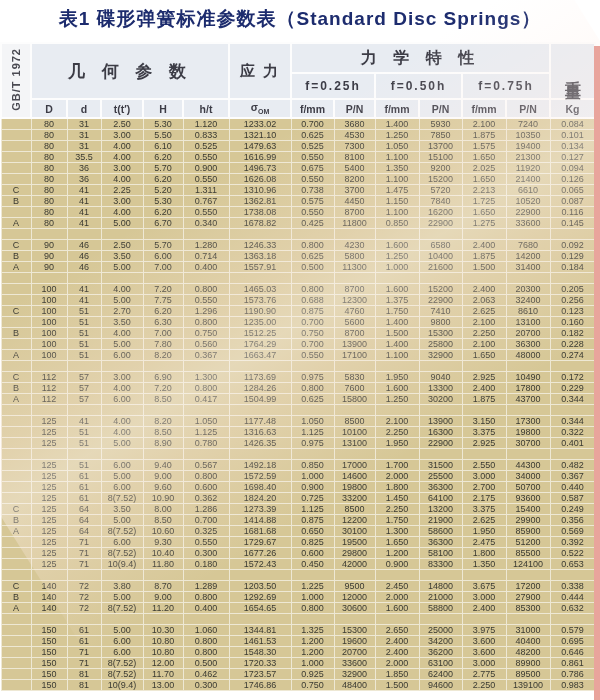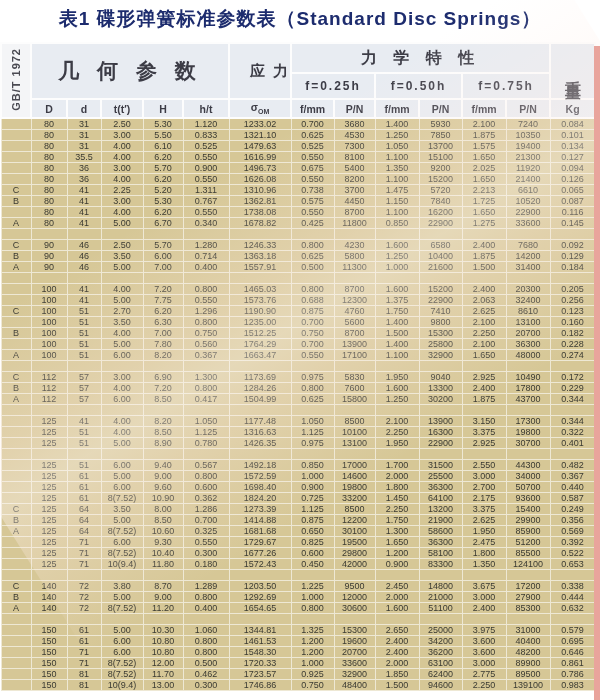--- a/index.html
+++ b/index.html
@@ -26,21 +26,21 @@
     font-weight:bold;color:#3c3c46;padding:0;text-align:center;
   }
   th.gb-cell{
     background:#f4f5f7;font-size:11px;font-weight:bold;color:#4a4a52;
     letter-spacing:1px;
   }
   .gb-vert{
     writing-mode:vertical-rl;transform:rotate(180deg);
     display:inline-block;line-height:1;white-space:nowrap;
   }
-  th.group-head{font-size:21px;letter-spacing:6px;}
+  th.group-head{font-size:17px;letter-spacing:6px;}
   th.mech-head{font-size:16px;letter-spacing:6px;height:28px;}
   th.weight-head{font-size:16px;}
   .weight-vert{writing-mode:vertical-rl;display:inline-block;line-height:1.3;letter-spacing:4px;}
   th.sub-head{font-size:12px;letter-spacing:2px;height:24px;font-weight:bold;}
   th.col-head{font-size:10.5px;height:17px;font-weight:bold;letter-spacing:0;}
   th.col-head sub{font-size:7px;}
   .spec-table td{
     background:#d6c796;border:1px solid #eee8d4;
     height:10px;line-height:10px;padding:0;margin:0;
     font-size:9px;color:#3a3a32;text-align:center;
@@ -78,21 +78,21 @@
       <col style="width:44px">
         <col style="width:43px">
         <col style="width:44px">
       <col style="width:44px">
         <col style="width:45px">
     </colgroup>
     <thead>
       <tr>
         <th rowspan="3" class="gb-cell"><span class="gb-vert">GB/T 1972</span></th>
         <th colspan="5" rowspan="2" class="group-head">几 何 参 数</th>
-        <th rowspan="2" class="group-head" style="font-size:15px;letter-spacing:2px;text-align:right;">应 力</th>
+        <th rowspan="2" class="group-head" style="font-size:15px;letter-spacing:2px;">应 力</th>
         <th colspan="6" class="mech-head">力 学 特 性</th>
         <th rowspan="2" class="weight-head"><span class="weight-vert">重量</span></th>
       </tr>
       <tr>
         <th colspan="2" class="sub-head">f=0.25h</th>
         <th colspan="2" class="sub-head">f=0.50h</th>
         <th colspan="2" class="sub-head">f=0.75h</th>
       </tr>
       <tr>
         <th class="col-head">D</th>
@@ -819,21 +819,21 @@
           <td>A</td>
           <td>140</td>
           <td>72</td>
           <td>8(7.52)</td>
           <td>11.20</td>
           <td>0.400</td>
           <td>1654.65</td>
           <td>0.800</td>
           <td>30600</td>
           <td>1.600</td>
-          <td>51100</td>
+          <td>58800</td>
           <td>2.400</td>
           <td>85300</td>
           <td>0.632</td>
         </tr>
         <tr class="sep">
           <td></td>
           <td></td>
           <td></td>
           <td></td>
           <td></td>

